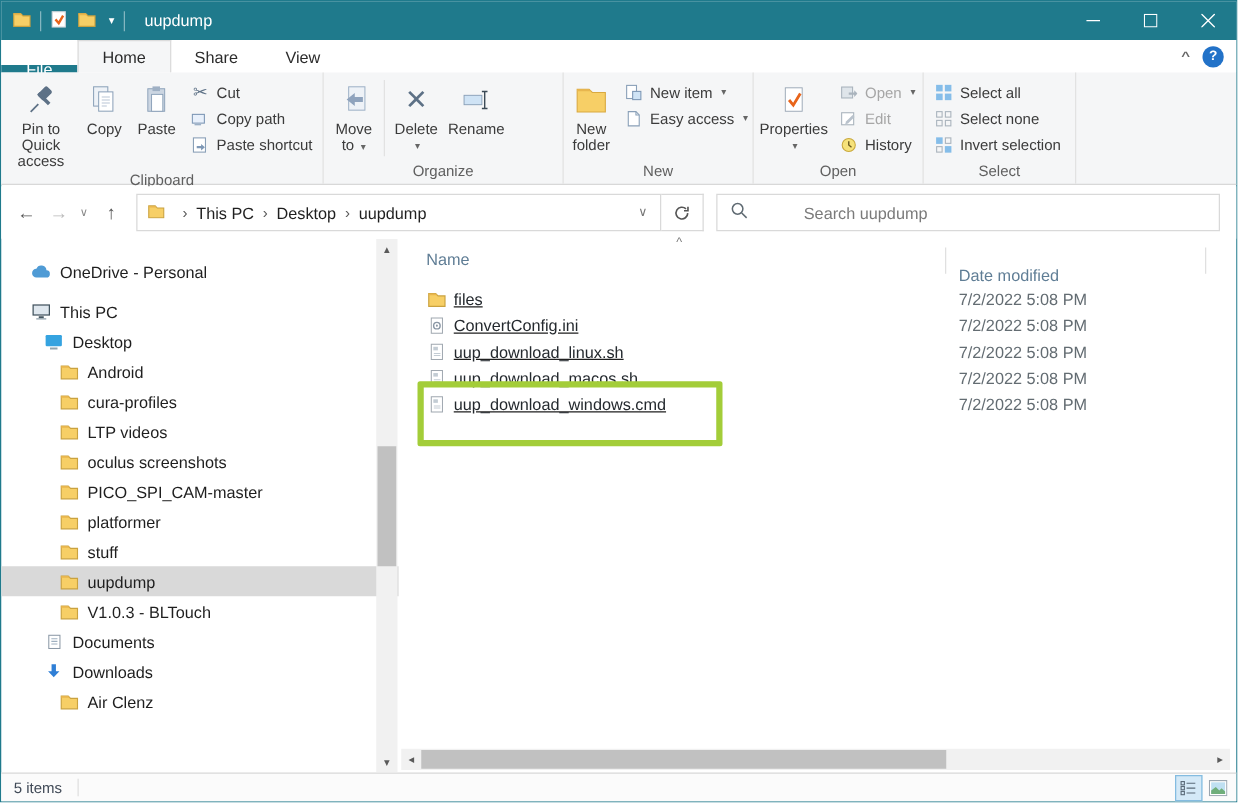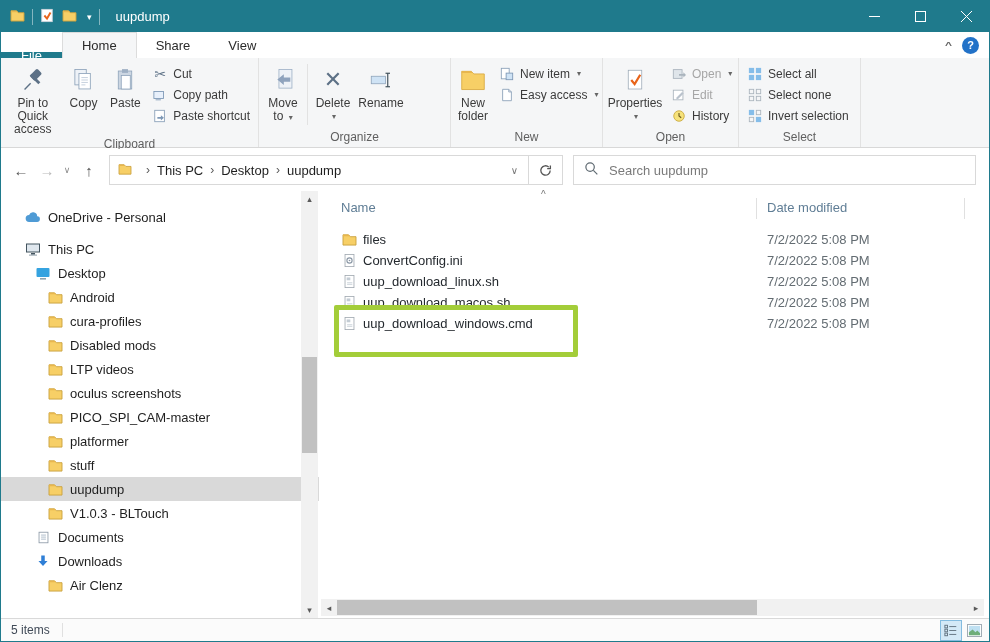--- a/index.html
+++ b/index.html
@@ -59,21 +59,21 @@
   .nav-recent{width:16px;font-size:9px;color:#888;}
   .nav-up{width:28px;font-size:15px;}
   .crumbbar{height:30px;border:1px solid #d9d9d9;display:flex;align-items:center;margin-left:6px;width:420px;background:#fff;}
   .crumb-folder{margin:0 7px 0 8px;}
   .crumb-sep{color:#5a5a5a;font-size:12px;margin:0 7px;}
   .crumb{color:#1f1f1f;}
   .crumb-caret{margin-left:auto;color:#777;font-size:10px;padding:0 10px;}
   .refresh-seg{width:34px;height:30px;border:1px solid #d9d9d9;border-left:none;display:flex;align-items:center;justify-content:center;}
   .searchbox{height:30px;border:1px solid #d9d9d9;margin-left:10px;flex:1;margin-right:13px;display:flex;align-items:center;background:#fff;}
   .searchbox .mag{margin:0 8px 0 10px;}
-  .searchbox input{border:none;outline:none;flex:1;font-family:inherit;font-size:13px;color:#333;background:transparent;}
+  .searchbox input{border:none;outline:none;flex:1;font-family:inherit;font-size:13px;color:#333;background:transparent;margin-left:34px;}
   .searchbox input::placeholder{color:#7a7a7a;}
 
   
   .main{position:absolute;left:0;top:190px;right:0;bottom:23px;display:flex;}
   .sidebar{position:relative;width:318px;height:100%;overflow:hidden;font-size:13px;}
   .side-item{display:flex;align-items:center;height:24px;gap:7px;padding-right:20px;white-space:nowrap;}
   .side-item .sic{width:16px;height:16px;flex:0 0 16px;display:flex;align-items:center;justify-content:center;}
   .lvl1{padding-left:24px;}
   .lvl2{padding-left:34px;}
   .lvl3{padding-left:46px;}
@@ -81,24 +81,24 @@
   .side-gap{height:8px;}
   .side-scroll{position:absolute;right:1px;top:0;bottom:0;width:17px;background:#f1f1f1;display:flex;flex-direction:column;align-items:center;}
   .scroll-arrow{color:#5a5a5a;font-size:9px;height:16px;display:flex;align-items:center;justify-content:center;}
   .side-thumb{position:absolute;top:166px;left:1px;width:15px;height:96px;background:#c1c1c1;}
   .side-scroll .down{margin-top:auto;}
 
   
   .filepane{position:relative;flex:1;height:100%;}
   .fl-header{position:absolute;left:0;top:4px;right:0;height:26px;color:#5f7d95;font-size:13px;}
   .fl-header .hname{position:absolute;left:22px;top:5px;}
-  .fl-header .hdate{position:absolute;left:448px;top:5px;}
+  .fl-header .hdate{position:absolute;left:448px;top:18px;}
   .sort-caret{position:absolute;left:222px;top:-6px;color:#777;font-size:10px;}
   .hdiv{position:absolute;top:3px;width:1px;height:21px;background:#e0e0e0;}
-  .rows{position:absolute;left:0;top:38px;right:8px;}
+  .rows{position:absolute;left:0;top:38px;right:8px;text-decoration:underline;}
   .frow{position:relative;height:21px;display:flex;align-items:center;font-size:13px;}
   .frow .fic{width:16px;height:16px;margin-left:22px;margin-right:6px;flex:0 0 16px;display:flex;align-items:center;justify-content:center;}
   .fname{color:#24292e;}
   .fdate{position:absolute;left:448px;color:#636c72;}
   .green-box{position:absolute;left:15px;top:114px;width:244px;height:52px;border:5px solid var(--highlight-green);border-radius:2px;z-index:5;}
   .hscroll{position:absolute;left:2px;right:5px;bottom:2px;height:17px;background:#f1f1f1;display:flex;align-items:center;}
   .hscroll .scroll-arrow{width:16px;height:17px;font-size:9px;}
   .h-thumb{height:15px;background:#c1c1c1;width:420px;margin-left:0px;}
   .h-track-rest{flex:1;}
 
@@ -485,29 +485,20 @@
         <span>Android</span>
       </div>
       <div class="side-item lvl3">
         <span class="sic">
             <svg width="15" height="13" viewBox="0 0 16 14">
               <path d="M1 2h6l2 2h6v9H1z" fill="#f7cf66" stroke="#caa23f"></path>
               <path d="M1 2h6l1.4 1.5H1z" fill="#e8b64e"></path>
             </svg>
           </span>
         <span>cura-profiles</span>
-      </div>
-      <div class="side-item lvl3">
-        <span class="sic">
-            <svg width="15" height="13" viewBox="0 0 16 14">
-              <path d="M1 2h6l2 2h6v9H1z" fill="#f7cf66" stroke="#caa23f"></path>
-              <path d="M1 2h6l1.4 1.5H1z" fill="#e8b64e"></path>
-            </svg>
-          </span>
-        <span>Disabled mods</span>
       </div>
       <div class="side-item lvl3">
         <span class="sic">
             <svg width="15" height="13" viewBox="0 0 16 14">
               <path d="M1 2h6l2 2h6v9H1z" fill="#f7cf66" stroke="#caa23f"></path>
               <path d="M1 2h6l1.4 1.5H1z" fill="#e8b64e"></path>
             </svg>
           </span>
         <span>LTP videos</span>
       </div>

